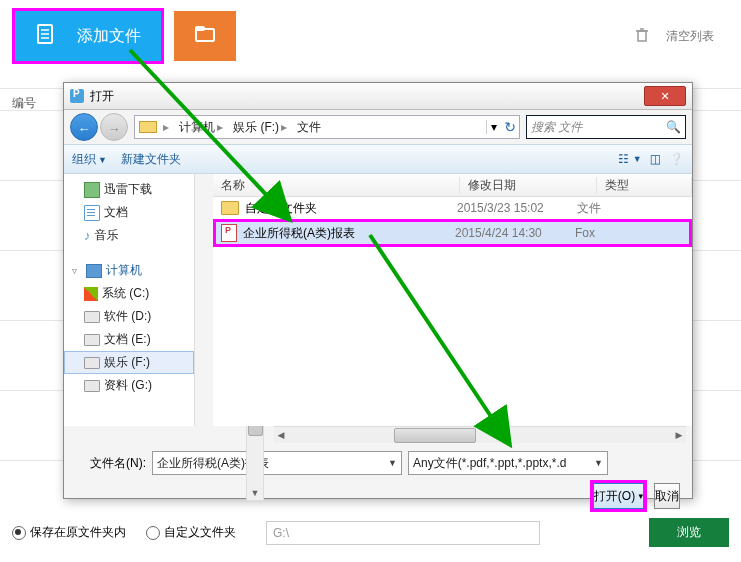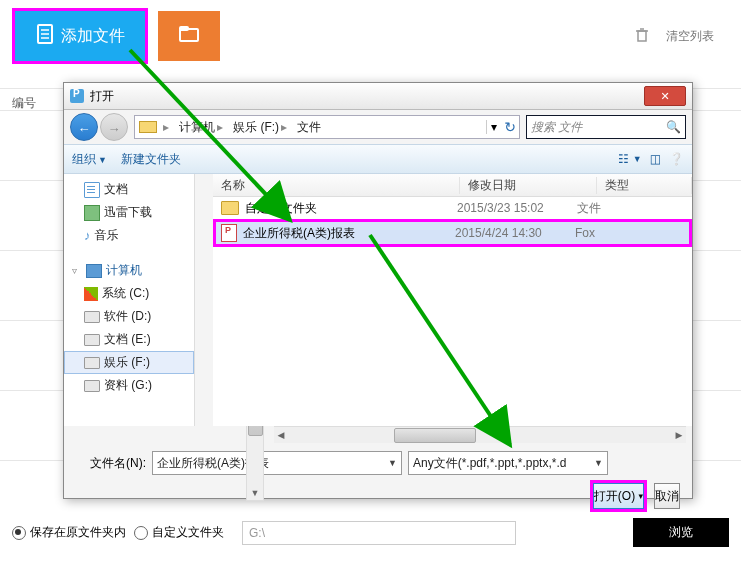--- a/index.html
+++ b/index.html
@@ -1,17 +1,17 @@
 <!DOCTYPE html>
 <html><head>
 <meta charset="utf-8">
 <style>
 body{margin:0;font-family:"Microsoft YaHei",Arial,sans-serif;font-size:12px;background:#fff;width:741px;height:562px;position:relative;overflow:hidden}
 .toolbar{display:flex;align-items:center;padding:8px 12px;gap:10px}
-.btn-blue{background:#1baaf1;color:#fff;display:flex;align-items:center;gap:4px;padding:12px 20px;font-size:16px;cursor:pointer;border:3px solid magenta}
+.btn-blue{background:#1baaf1;color:#fff;display:flex;align-items:center;gap:20px;padding:12px 20px;font-size:16px;cursor:pointer;border:3px solid magenta}
 .btn-orange{background:#ed7d31;color:#fff;display:flex;align-items:center;gap:8px;padding:12px 20px;font-size:16px;cursor:pointer}
 .clear-list{margin-left:auto;display:flex;align-items:center;gap:16px;color:#777;cursor:pointer;margin-right:15px}
 .icon{display:inline-block}
 .numcol{position:absolute;left:12px;top:95px;color:#555}
 .grid-line{position:absolute;left:0;right:0;border-top:1px solid #e6e6e6}
 
 
 .dialog{position:absolute;left:63px;top:82px;width:628px;height:415px;background:#f4f4f4;border:1px solid #888;box-shadow:2px 2px 10px rgba(0,0,0,.3)}
 .titlebar{height:26px;background:linear-gradient(#fefefe,#e8e8e8);border-bottom:1px solid #bbb;display:flex;align-items:center;padding:0 6px}
 .titlebar .pi{width:14px;height:14px;background:#4aa3df;border-radius:2px;margin-right:6px;position:relative}
@@ -68,26 +68,26 @@
 
 .footer{padding:8px 12px}
 .frow{display:flex;align-items:center;margin-bottom:8px}
 .frow .lbl{width:70px;text-align:right;margin-right:6px}
 .combo{height:22px;background:#fff;border:1px solid #999;display:flex;align-items:center;padding:0 4px;color:#222}
 .combo .drop{margin-left:auto;color:#444;font-size:9px}
 .btnrow{display:flex;justify-content:flex-end;gap:10px}
 .winbtn{height:24px;padding:0 0;background:linear-gradient(#fdfdfd,#e8e8e8);border:1px solid #888;cursor:pointer;display:flex;align-items:center}
 .winbtn.primary{background:linear-gradient(#eaf3fb,#cfe4f6);border:1px solid #2a7dd0;outline:3px solid magenta}
 
-.bottombar{position:absolute;left:0;right:0;bottom:15px;display:flex;align-items:center;padding:0 12px;gap:8px}
+.bottombar{position:absolute;left:0;right:0;bottom:15px;display:flex;align-items:center;padding:0 12px;gap:20px}
 .radio{display:flex;align-items:center;gap:4px}
 .radio .r{width:12px;height:12px;border:1px solid #666;border-radius:50%;position:relative}
 .radio .r.on::after{content:"";position:absolute;left:2px;top:2px;width:6px;height:6px;background:#333;border-radius:50%}
 .pathbox{width:260px;height:22px;border:1px solid #ccc;padding:0 6px;display:flex;align-items:center;color:#999;margin-left:10px}
-.browsebtn{margin-left:auto;background:#000000;color:#fff;padding:6px 36px;cursor:pointer}
+.browsebtn{margin-left:auto;background:#15803d;color:#fff;padding:6px 28px;cursor:pointer}
 
 
 svg.arrows{position:absolute;left:0;top:0;pointer-events:none;z-index:50}
 </style>
 </head>
 <body>
 
 <div class="toolbar">
   <div class="btn-blue">
     <span class="icon">
@@ -187,26 +187,26 @@
         </span>
       <span class="viewbtn">
           <span style="color:#2a7dd0">❔</span>
         </span>
     </div>
   </div>
 
   <div class="body">
     <div class="tree">
       <div class="tnode">
+          <span class="ic-dl"></span>
+          <span>迅雷下载</span>
+        </div>
+      <div class="tnode">
           <span class="ic-doc"></span>
           <span>文档</span>
-        </div>
-      <div class="tnode">
-          <span class="ic-dl"></span>
-          <span>迅雷下载</span>
         </div>
       <div class="tnode">
           <span class="ic-music">♪</span>
           <span>音乐</span>
         </div>
       <div style="height:12px"></div>
       <div class="tnode head">
           <span class="exp">▿</span>
           <span class="ic-pc"></span>
           <span>计算机</span>

